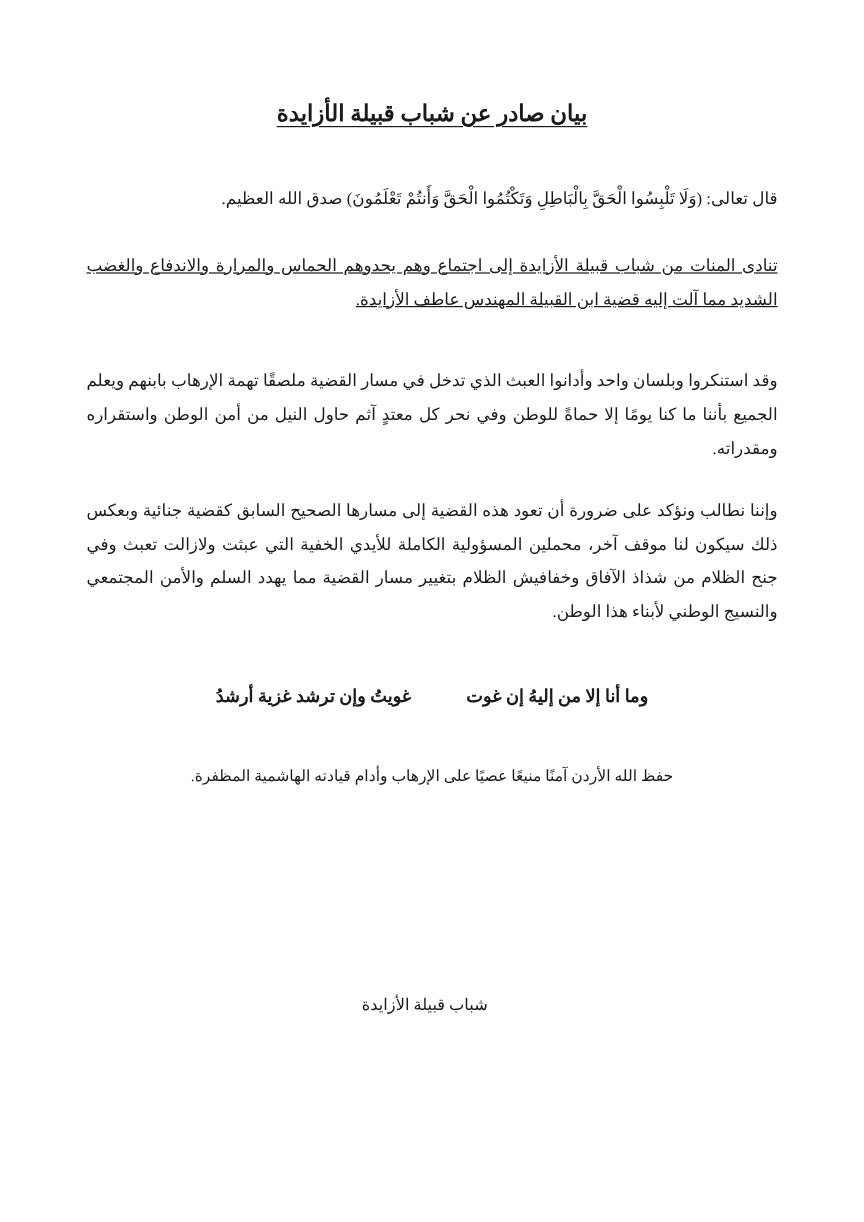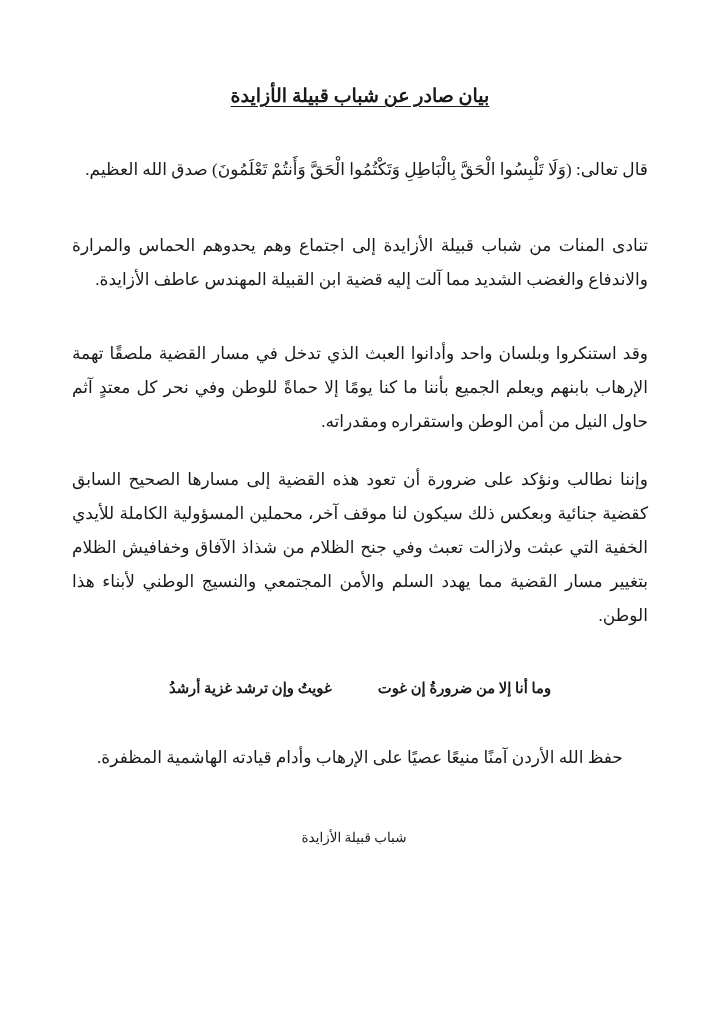--- a/index.html
+++ b/index.html
@@ -27,49 +27,49 @@
     font-size: 19px;
     font-weight: bold;
     text-decoration: underline;
     text-underline-offset: 4px;
     margin-top: 22px;
     margin-bottom: 0;
     line-height: 1.5;
     letter-spacing: 0.3px;
   }
   .para {
-    font-size: 17px;
+    font-size: 14px;
     line-height: 2.0;
     text-align: justify;
     text-justify: inter-word;
     margin: 0;
     direction: rtl;
   }
   .block-verse {
     margin-top: 42px;
   }
-  .block-1 { margin-top: 42px; }
+  .block-1 { margin-top: 28px; text-decoration: underline; }
   .block-2 { margin-top: 40px; }
   .block-3 { margin-top: 24px; }
   .poem {
     margin-top: 46px;
     font-size: 14.8px;
     font-weight: bold;
     display: flex;
     flex-direction: row;
     justify-content: center;
     gap: 46px;
     direction: rtl;
   }
   .poem .hemistich {
     white-space: nowrap;
   }
   .closing {
     margin-top: 44px;
-    font-size: 17px;
+    font-size: 13px;
     text-align: center;
     line-height: 2.0;
   }
   .signature {
     position: absolute;
     top: 826px;
     right: 84px;
     left: 72px;
     text-align: center;
   }
@@ -98,21 +98,21 @@
 
   <p class="para block-verse verse-text">قال تعالى: (وَلَا تَلْبِسُوا الْحَقَّ بِالْبَاطِلِ وَتَكْتُمُوا الْحَقَّ وَأَنتُمْ تَعْلَمُونَ) صدق الله العظيم.</p>
 
   <p class="para block-1">تنادى المنات من شباب قبيلة الأزايدة إلى اجتماع وهم يحدوهم الحماس والمرارة والاندفاع والغضب الشديد مما آلت إليه قضية ابن القبيلة المهندس عاطف الأزايدة.</p>
 
   <p class="para block-2">وقد استنكروا وبلسان واحد وأدانوا العبث الذي تدخل في مسار القضية ملصقًا تهمة الإرهاب بابنهم ويعلم الجميع بأننا ما كنا يومًا إلا حماةً للوطن وفي نحر كل معتدٍ آثم حاول النيل من أمن الوطن واستقراره ومقدراته.</p>
 
   <p class="para block-3">وإننا نطالب ونؤكد على ضرورة أن تعود هذه القضية إلى مسارها الصحيح السابق كقضية جنائية وبعكس ذلك سيكون لنا موقف آخر، محملين المسؤولية الكاملة للأيدي الخفية التي عبثت ولازالت تعبث وفي جنح الظلام من شذاذ الآفاق وخفافيش الظلام بتغيير مسار القضية مما يهدد السلم والأمن المجتمعي والنسيج الوطني لأبناء هذا الوطن.</p>
 
   <div class="poem">
-    <span class="hemistich">وما أنا إلا من ضرورةُ إن غوت</span>
+    <span class="hemistich">وما أنا إلا من إليهُ إن غوت</span>
     <span class="hemistich">غويتُ وإن ترشد غزية أرشدُ</span>
   </div>
 
   <p class="closing">حفظ الله الأردن آمنًا منيعًا عصيًا على الإرهاب وأدام قيادته الهاشمية المظفرة.</p>
 
   <div class="signature">
     <div class="sign-name">شباب قبيلة الأزايدة</div>
   </div>
 
 </div>

